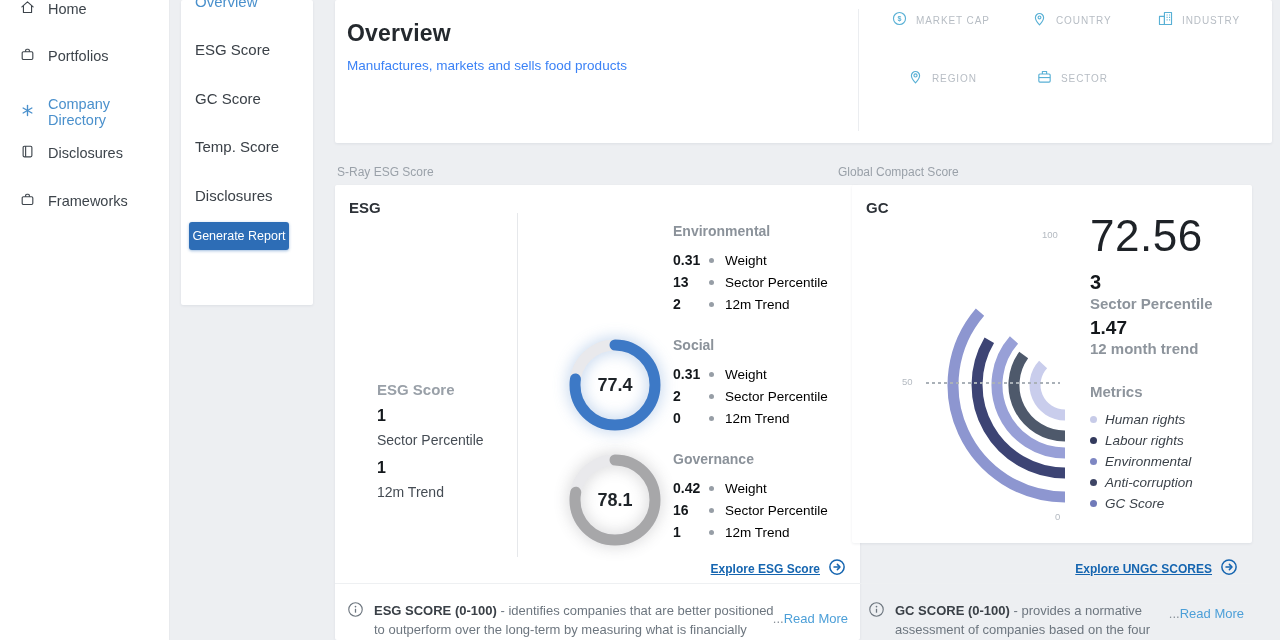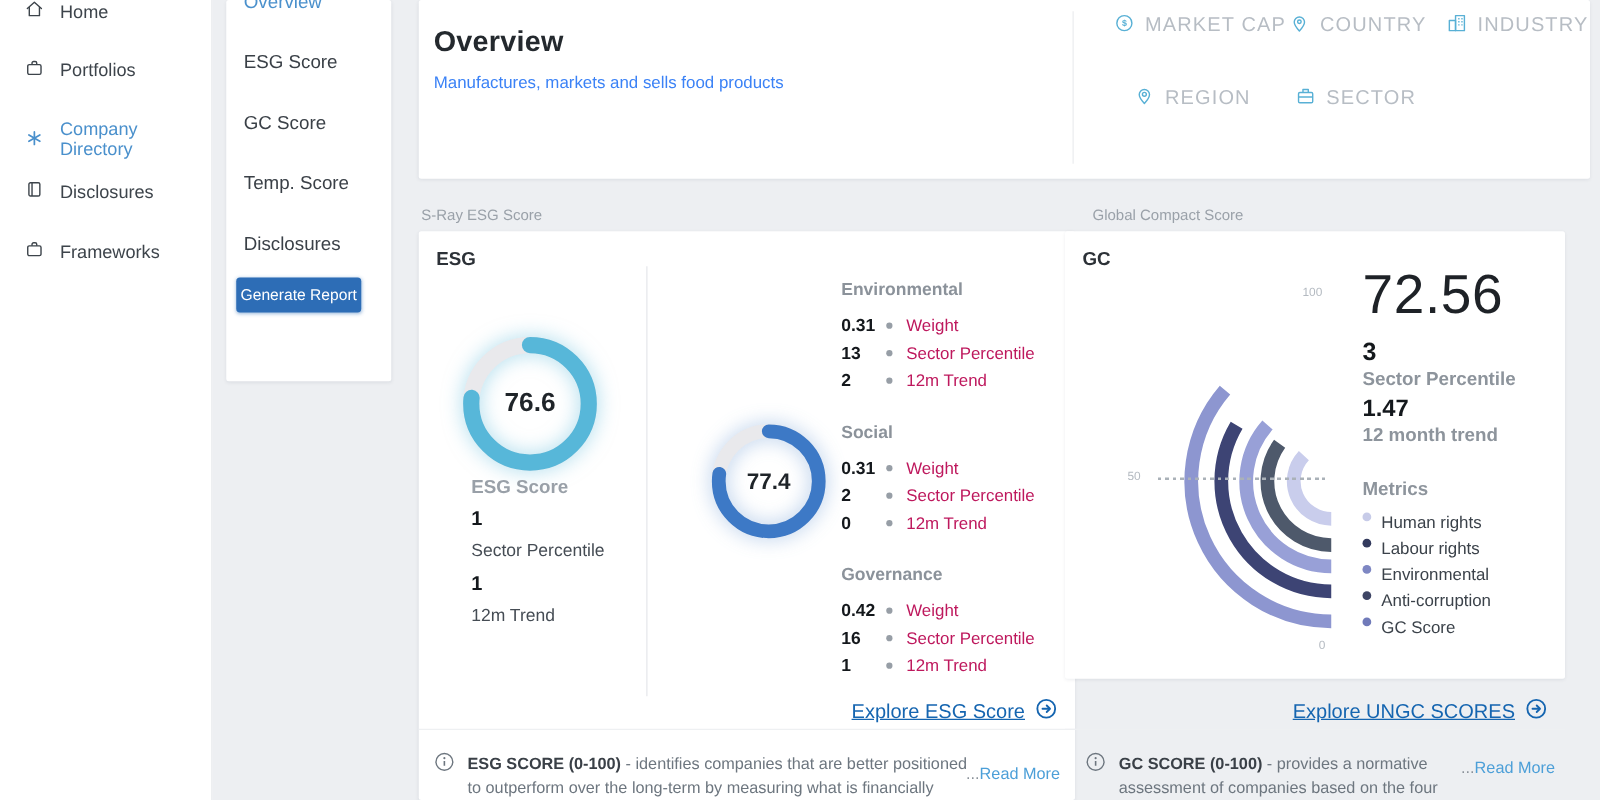--- a/index.html
+++ b/index.html
@@ -20,21 +20,21 @@
   .subnav-item.active { color:#4a90cc; }
   .gen-btn { position:absolute; left:8px; top:222px; width:100px; height:28px; background:#2d6db6; color:#fff;
     font-size:12.5px; border:none; border-radius:3px; cursor:pointer; box-shadow:0 1px 3px rgba(45,109,182,.45); }
 
   
   .topcard { left:335px; top:0; width:937px; height:143px; }
   .page-title { position:absolute; left:12px; top:20px; font-size:23px; font-weight:700; color:#24292e; letter-spacing:.2px; }
   .page-sub { position:absolute; left:12px; top:58px; font-size:13.5px; color:#3b82f6; }
   .top-divider { position:absolute; left:523px; top:9px; width:1px; height:122px; background:#ebedf0; }
   .filter { position:absolute; display:flex; align-items:center; gap:8px; cursor:pointer; }
-  .filter-label { font-size:16px; letter-spacing:.9px; color:#b7bdc4; }
+  .filter-label { font-size:10px; letter-spacing:.9px; color:#b7bdc4; }
 
   
   .panel-label { position:absolute; font-size:12px; color:#9aa1a9; }
 
   
   .esgcard { left:335px; top:185px; width:525px; height:455px; }
   .gccard  { left:852px; top:185px; width:400px; height:358px; }
   .card-title { position:absolute; left:14px; top:14px; font-size:15px; font-weight:700; color:#2c3137; }
 
   .donut { position:absolute; display:flex; align-items:center; justify-content:center; }
@@ -45,38 +45,38 @@
 
   .esg-left-label { position:absolute; left:42px; font-size:15px; font-weight:700; color:#99a0a8; }
   .esg-left-num { position:absolute; left:42px; font-size:16px; font-weight:700; color:#14181c; }
   .esg-left-sub { position:absolute; left:42px; font-size:14px; color:#454c54; }
   .v-divider { position:absolute; left:182px; top:28px; width:1px; height:344px; background:#e6e8eb; }
 
   .pillar-title { position:absolute; left:338px; font-size:14px; font-weight:700; color:#8b929a; }
   .prow { position:absolute; left:338px; display:flex; align-items:center; height:16px; }
   .prow .val { width:34px; font-size:14px; font-weight:700; color:#14181c; }
   .prow .dot { width:5px; height:5px; border-radius:50%; background:#979ea6; margin:0 11px 0 2px; }
-  .prow .lbl { font-size:13.5px; color:#be185d; }
+  .prow .lbl { font-size:13.5px; color:#000000; }
 
   .h-divider { position:absolute; left:0; top:398px; width:100%; height:1px; background:#eef0f2; }
   .explore { position:absolute; right:14px; top:373px; display:flex; align-items:center; gap:8px; cursor:pointer; }
-  .explore a { font-size:16px; font-weight:400; color:#1565b0; text-decoration:underline; }
+  .explore a { font-size:12px; font-weight:700; color:#1565b0; text-decoration:underline; }
 
   .desc { position:absolute; display:flex; gap:10px; }
   .desc p { font-size:13px; line-height:19px; color:#6d767f; }
   .desc b { color:#3a4047; }
   .readmore { position:absolute; font-size:13px; }
   .readmore .dots { color:#8a9199; }
   .readmore a { color:#4c9fd8; cursor:pointer; }
 
   
   .gc-big { position:absolute; left:238px; top:26px; font-size:44px; color:#1e2227; letter-spacing:.5px; }
   .gc-num { position:absolute; left:238px; font-weight:700; color:#14181c; }
   .gc-sub { position:absolute; left:238px; font-size:15px; font-weight:700; color:#8d949c; }
-  .legend-item { position:absolute; left:238px; display:flex; height:18px; }
+  .legend-item { position:absolute; left:238px; display:flex; align-items:center; height:18px;font-style:italic; }
   .legend-item .ldot { width:7px; height:7px; border-radius:50%; margin-right:8px; }
   .legend-item .llbl { font-size:13.5px; color:#3b424a; }
 
   .tick { position:absolute; font-size:9.5px; color:#b4bac1; }
   .dash50 { position:absolute; left:74px; top:197px; width:134px; height:2px;
     background:repeating-linear-gradient(90deg,#aab1b8 0 3px,transparent 3px 6px); }
 </style>
 </head>
 <body>
 
@@ -166,32 +166,25 @@
     <span><svg width="17" height="17" viewBox="0 0 24 24" fill="none" stroke="#58b0d5" stroke-width="1.6" stroke-linejoin="round">
           <rect x="4" y="8.5" width="16" height="11.5" rx="1.5"></rect>
           <path d="M9 8.5 V5 h6 v3.5"></path>
           <path d="M4 13.5 h16"></path>
         </svg></span>
     <span class="filter-label">SECTOR</span>
   </div>
 </section>
 
 <div class="panel-label" style="left:337px;top:165px">S-Ray ESG Score</div>
-<div class="panel-label" style="left:874px;top:165px">Global Compact Score</div>
+<div class="panel-label" style="left:838px;top:165px">Global Compact Score</div>
 
 <section class="abs card esgcard">
   <div class="card-title">ESG</div>
 
-  <div class="donut" style="left:27px;top:76px;width:124px;height:124px">
-      <svg width="124" height="124" style="filter: drop-shadow(rgba(87, 183, 217, 0.5) 0px 0px 8px);">
-        <circle cx="62" cy="62" r="47" fill="none" stroke="#e9e9ec" stroke-width="13"></circle>
-        <circle cx="62" cy="62" r="47" fill="none" stroke="#57b7d9" stroke-width="13" pathLength="100" stroke-dasharray="76.6 23.400000000000006" stroke-dashoffset="25" stroke-linecap="round"></circle>
-      </svg>
-    <span class="donut-val big">76.6</span>
-  </div>
   <div class="esg-left-label" style="top:196px">ESG Score</div>
   <div class="esg-left-num" style="top:222px">1</div>
   <div class="esg-left-sub" style="top:247px">Sector Percentile</div>
   <div class="esg-left-num" style="top:274px">1</div>
   <div class="esg-left-sub" style="top:299px">12m Trend</div>
 
   <div class="v-divider"></div>
 
   <div class="pillar-title" style="top:38px">Environmental</div>
   <div class="prow" style="top:67px">
@@ -227,20 +220,27 @@
       <span class="val">2</span>
       <span class="dot"></span>
       <span class="lbl">Sector Percentile</span>
     </div>
   <div class="prow" style="top:225px">
       <span class="val">0</span>
       <span class="dot"></span>
       <span class="lbl">12m Trend</span>
     </div>
 
+  <div class="donut" style="left:232px;top:267px;width:96px;height:96px">
+      <svg width="96" height="96" style="filter: drop-shadow(rgba(150, 150, 155, 0.45) 0px 0px 8px);">
+        <circle cx="48" cy="48" r="40" fill="none" stroke="#e9e9ec" stroke-width="11"></circle>
+        <circle cx="48" cy="48" r="40" fill="none" stroke="#a7a7a9" stroke-width="11" pathLength="100" stroke-dasharray="78.1 21.900000000000006" stroke-dashoffset="25" stroke-linecap="round"></circle>
+      </svg>
+    <span class="donut-val small">78.1</span>
+  </div>
   <div class="pillar-title" style="top:266px">Governance</div>
   <div class="prow" style="top:295px">
       <span class="val">0.42</span>
       <span class="dot"></span>
       <span class="lbl">Weight</span>
     </div>
   <div class="prow" style="top:317px">
       <span class="val">16</span>
       <span class="dot"></span>
       <span class="lbl">Sector Percentile</span>

